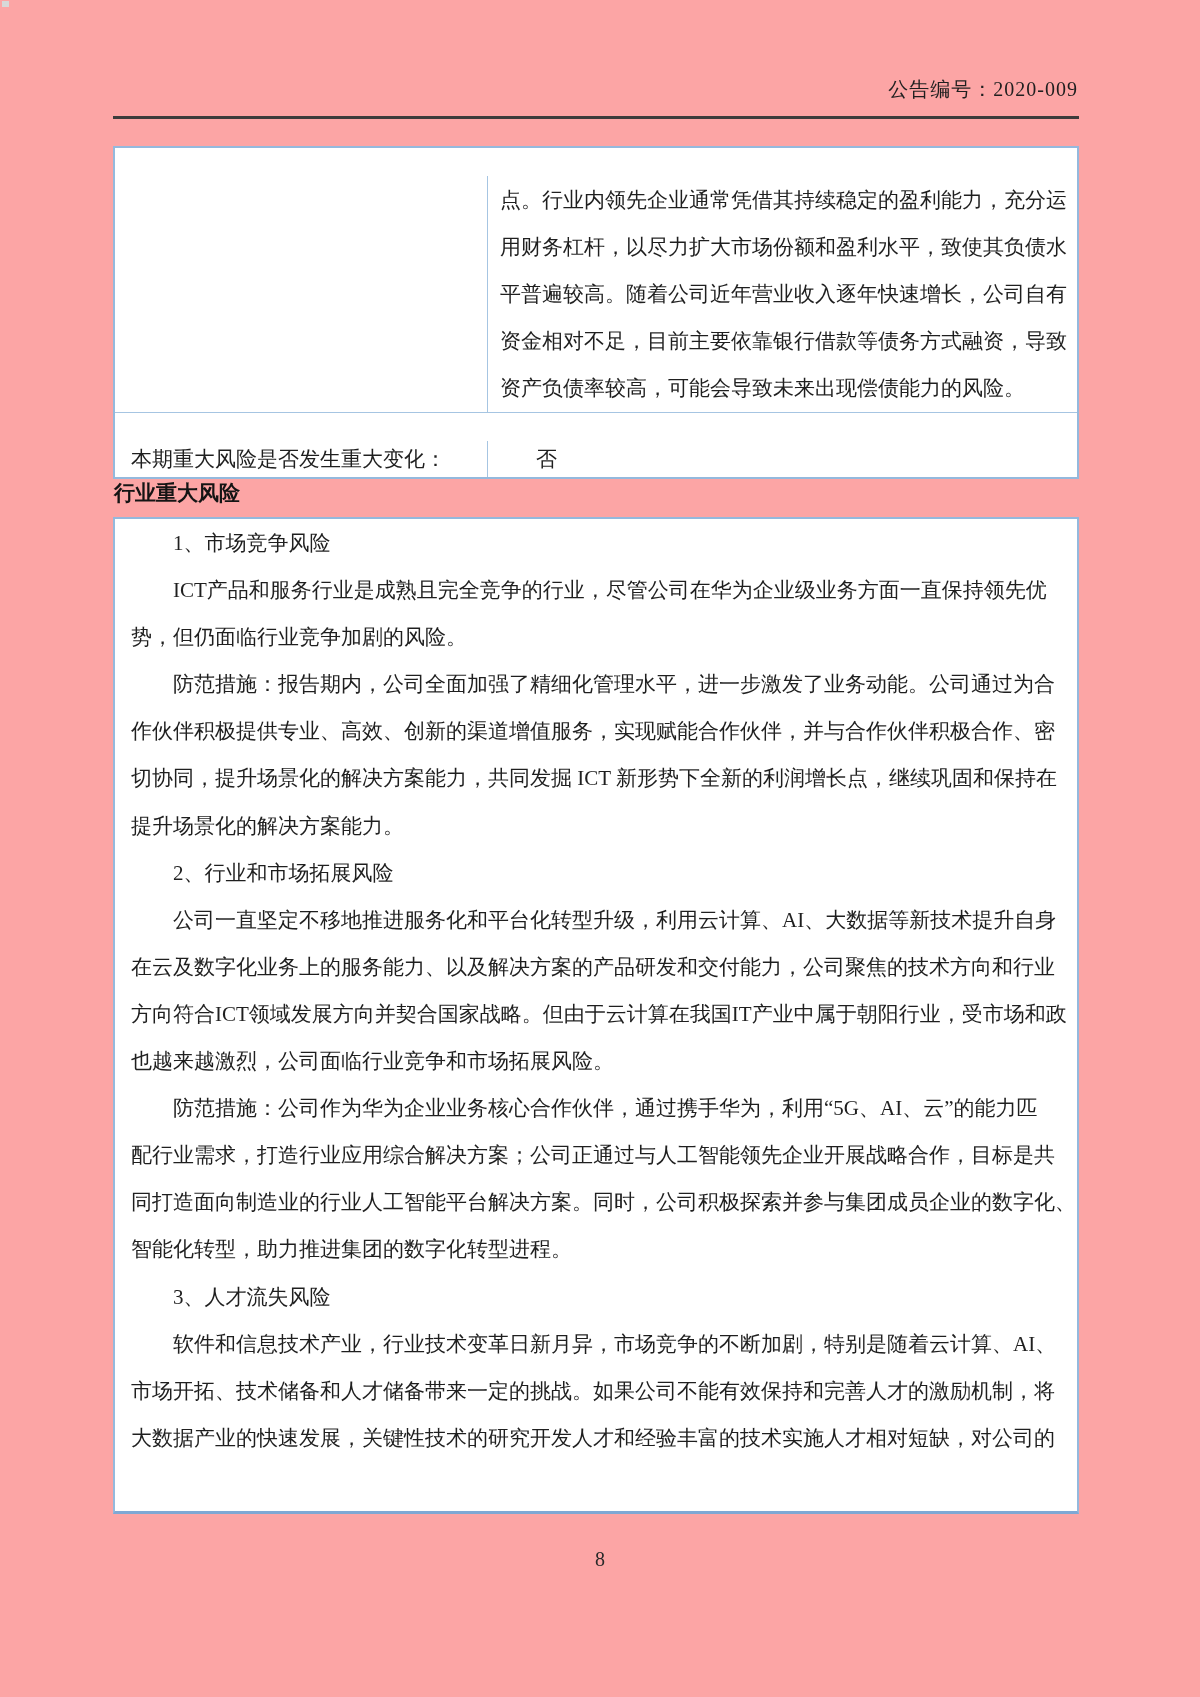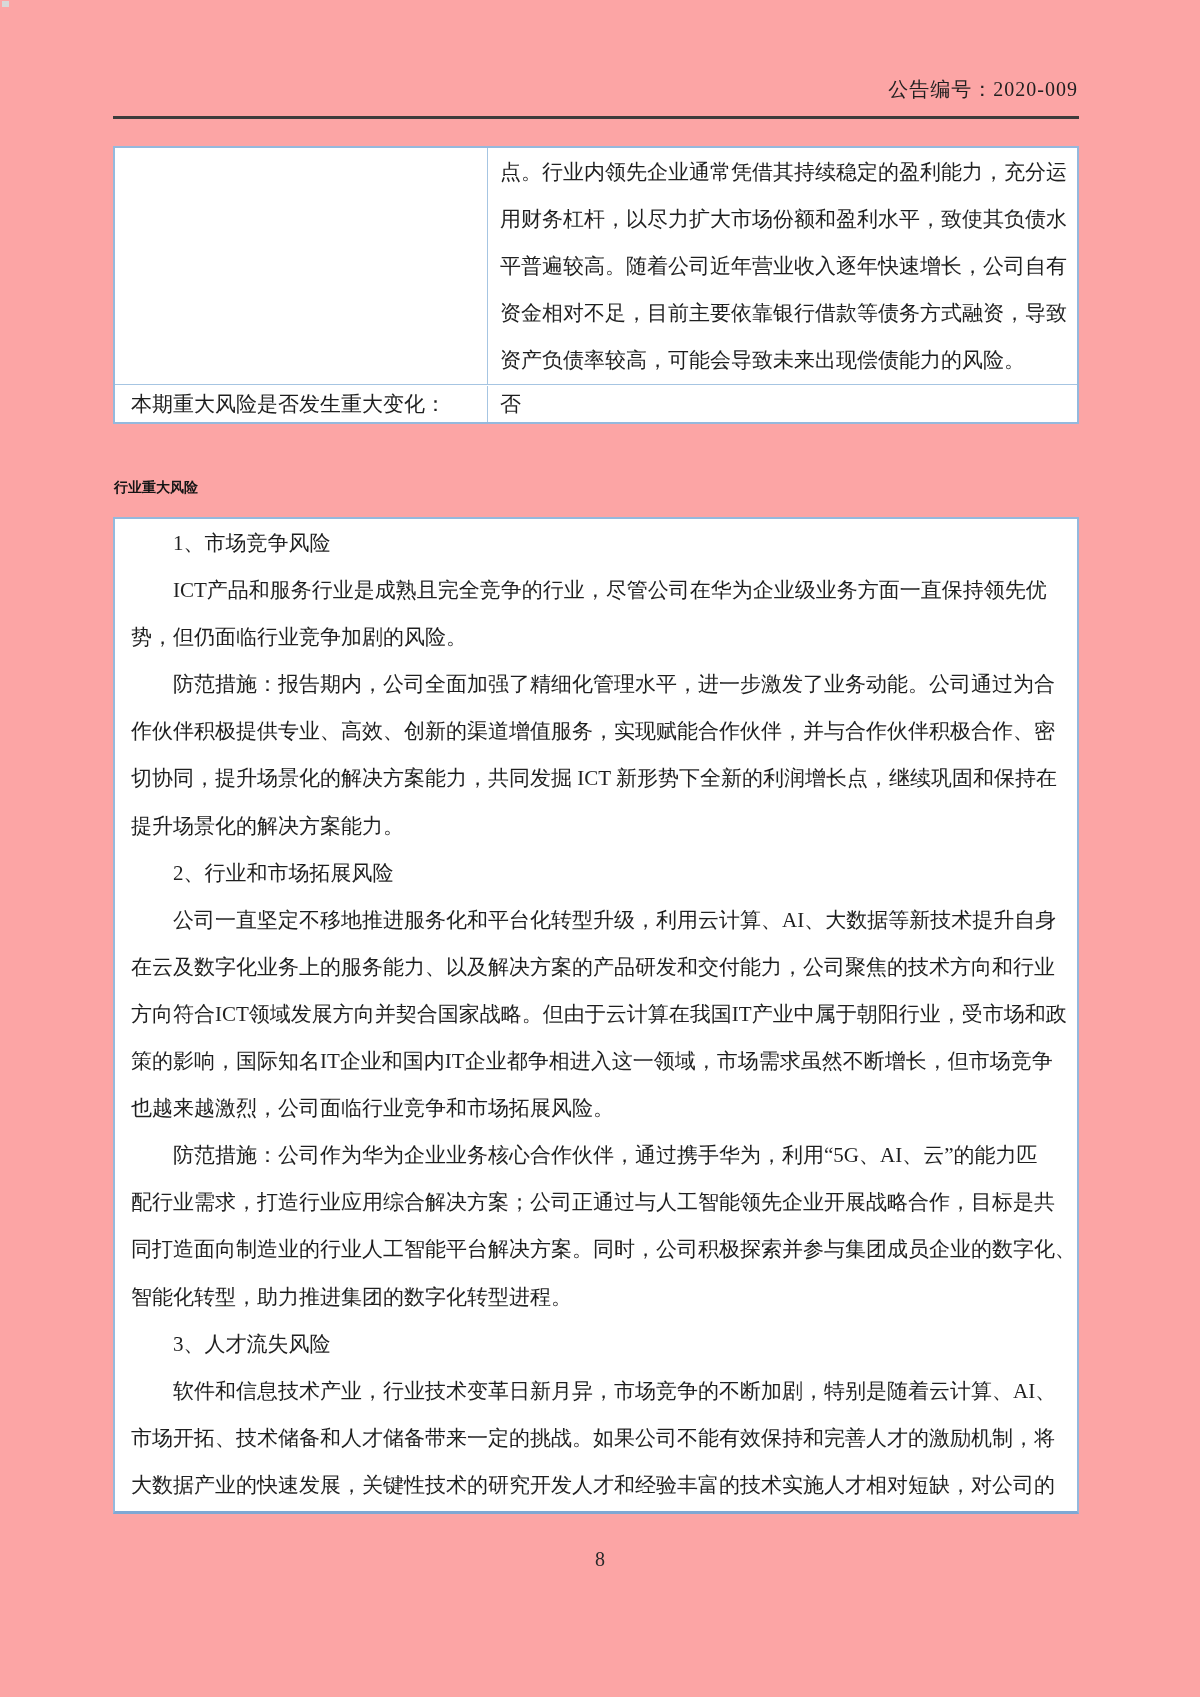--- a/index.html
+++ b/index.html
@@ -21,41 +21,41 @@
     background:#3c3c3c;
   }
   
   .risk-table{
     position:absolute;top:146px;left:113px;width:966px;
     box-sizing:border-box;
     border:2px solid #94b9dd;
     background:#ffffff;
   }
   .t-row{display:flex;box-sizing:border-box;}
-  .row-change{border-top:1px solid #a6c5e2;}
-  .cell{box-sizing:border-box;}
+  .row-change{border-top:1px solid #a6c5e2;gap:36px;}
+  .cell{box-sizing:border-box;margin-top:28px;}
   .cell-label{
     width:373px;flex:0 0 373px;
     border-right:1px solid #a6c5e2;
     padding:6px 10px 6px 16px;
     font-size:21px;
   }
   .cell-value{
     flex:1;
     padding:1px 12px 0 12px;
     font-size:21px;
   }
   .row-main{min-height:234px;}
   .row-main .cell-value{line-height:47px;}
   .row-change{min-height:38px;align-items:center;}
   .row-change .cell-label,.row-change .cell-value{padding-top:4px;padding-bottom:4px;}
   
   .section-title{
     position:absolute;top:479px;left:114px;
-    font-size:14px;font-weight:bold;color:#141414;
+    font-size:21px;font-weight:bold;color:#141414;
   }
   .industry-box{
     position:absolute;top:517px;left:113px;width:966px;height:997px;
     box-sizing:border-box;
     border:2px solid #94b9dd;
     border-bottom:3px solid #7fa8d4;
     padding:1px 16px 0 16px;
     background:#ffffff;
   }
   .ln{
@@ -106,21 +106,20 @@
     <div class="ln ind">ICT产品和服务行业是成熟且完全竞争的行业，尽管公司在华为企业级业务方面一直保持领先优</div>
     <div class="ln">势，但仍面临行业竞争加剧的风险。</div>
     <div class="ln ind">防范措施：报告期内，公司全面加强了精细化管理水平，进一步激发了业务动能。公司通过为合</div>
     <div class="ln">作伙伴积极提供专业、高效、创新的渠道增值服务，实现赋能合作伙伴，并与合作伙伴积极合作、密</div>
     <div class="ln">切协同，提升场景化的解决方案能力，共同发掘 ICT 新形势下全新的利润增长点，继续巩固和保持在</div>
     <div class="ln">提升场景化的解决方案能力。</div>
     <div class="ln ind">2、行业和市场拓展风险</div>
     <div class="ln ind">公司一直坚定不移地推进服务化和平台化转型升级，利用云计算、AI、大数据等新技术提升自身</div>
     <div class="ln">在云及数字化业务上的服务能力、以及解决方案的产品研发和交付能力，公司聚焦的技术方向和行业</div>
     <div class="ln">方向符合ICT领域发展方向并契合国家战略。但由于云计算在我国IT产业中属于朝阳行业，受市场和政</div>
-    <div class="ln">策的影响，国际知名IT企业和国内IT企业都争相进入这一领域，市场需求虽然不断增长，但市场竞争</div>
     <div class="ln">也越来越激烈，公司面临行业竞争和市场拓展风险。</div>
     <div class="ln ind">防范措施：公司作为华为企业业务核心合作伙伴，通过携手华为，利用“5G、AI、云”的能力匹</div>
     <div class="ln">配行业需求，打造行业应用综合解决方案；公司正通过与人工智能领先企业开展战略合作，目标是共</div>
     <div class="ln">同打造面向制造业的行业人工智能平台解决方案。同时，公司积极探索并参与集团成员企业的数字化、</div>
     <div class="ln">智能化转型，助力推进集团的数字化转型进程。</div>
     <div class="ln ind">3、人才流失风险</div>
     <div class="ln ind">软件和信息技术产业，行业技术变革日新月异，市场竞争的不断加剧，特别是随着云计算、AI、</div>
     <div class="ln">市场开拓、技术储备和人才储备带来一定的挑战。如果公司不能有效保持和完善人才的激励机制，将</div>
     <div class="ln">大数据产业的快速发展，关键性技术的研究开发人才和经验丰富的技术实施人才相对短缺，对公司的</div>
   </div>

